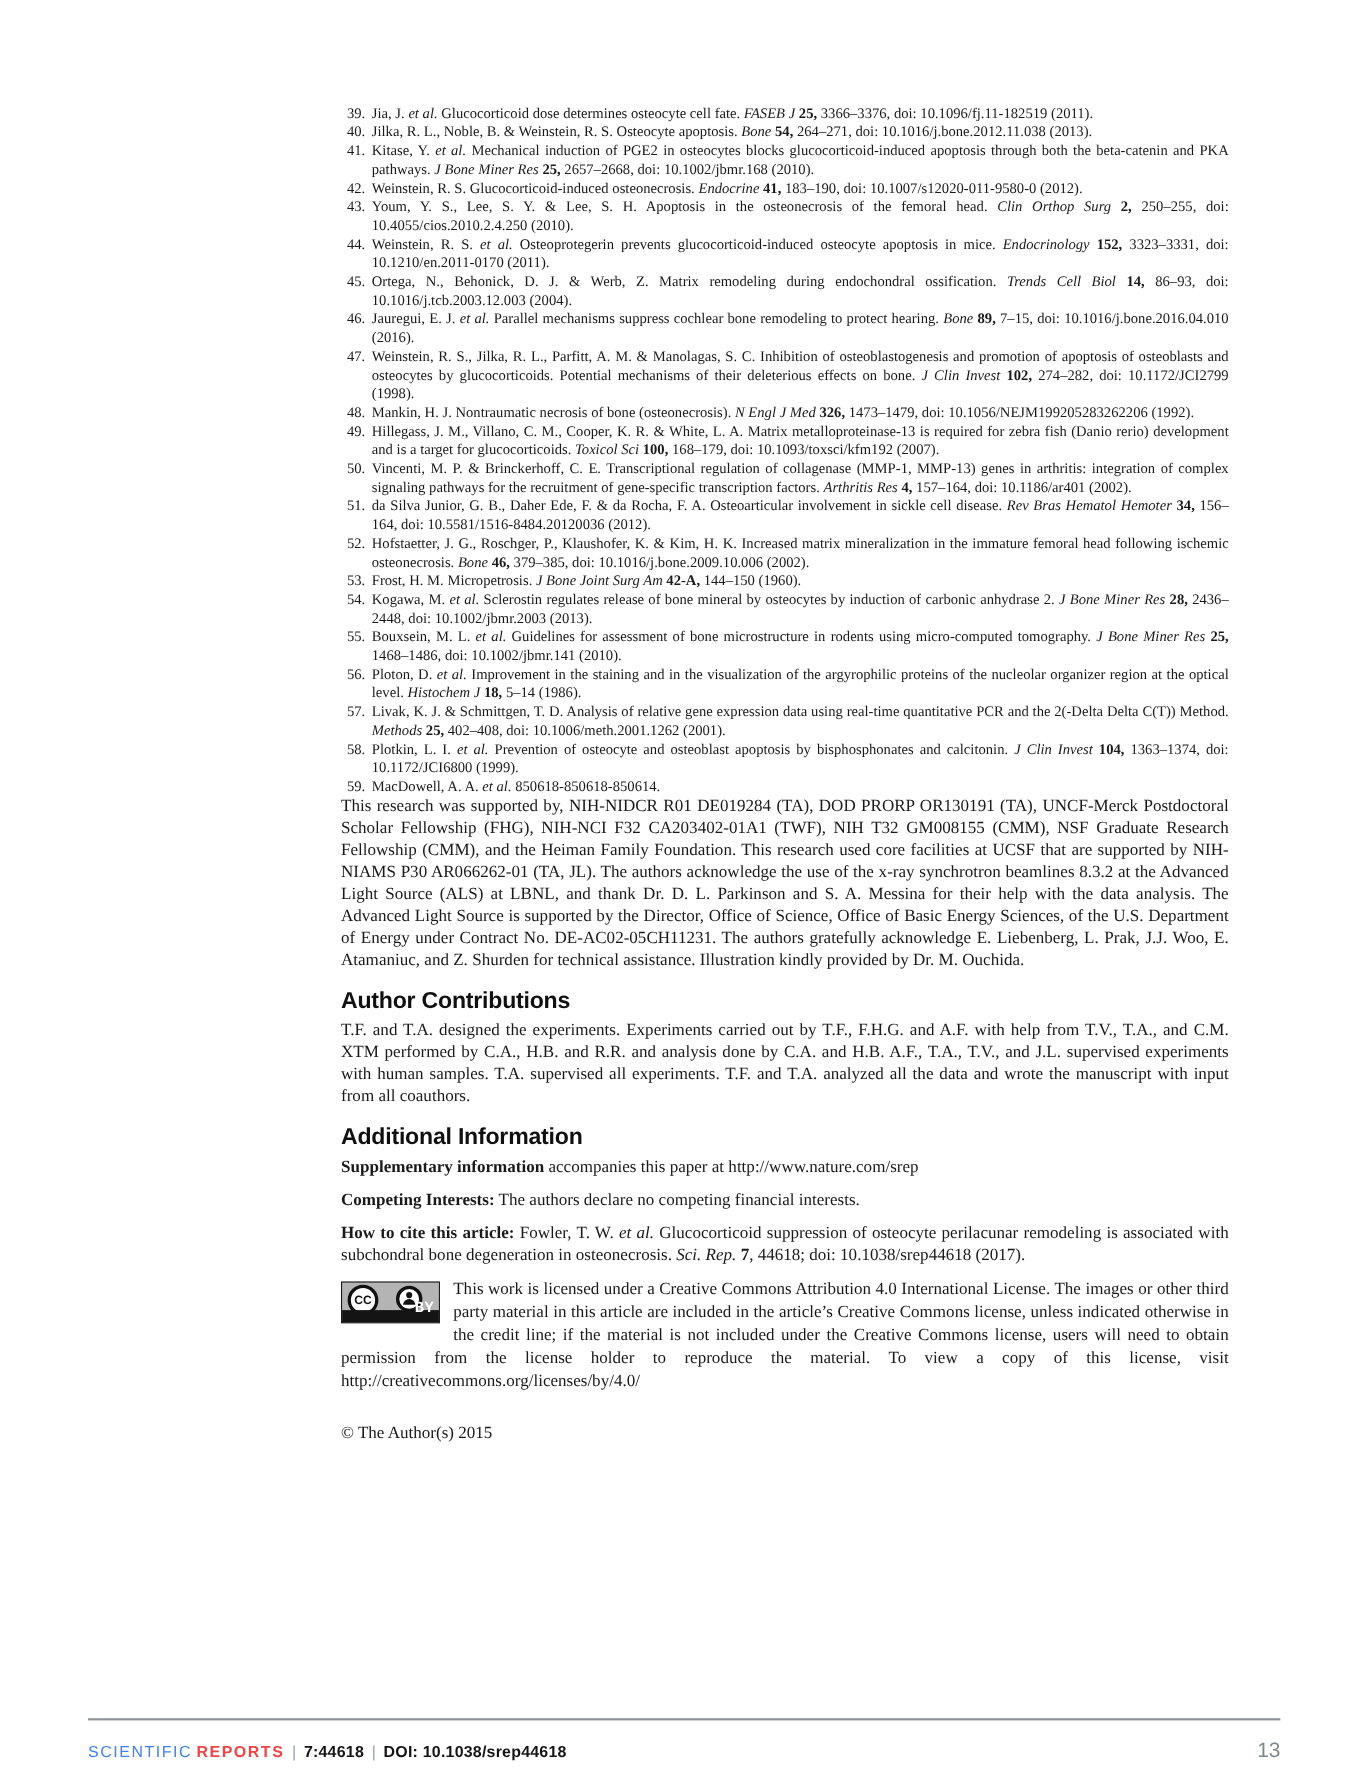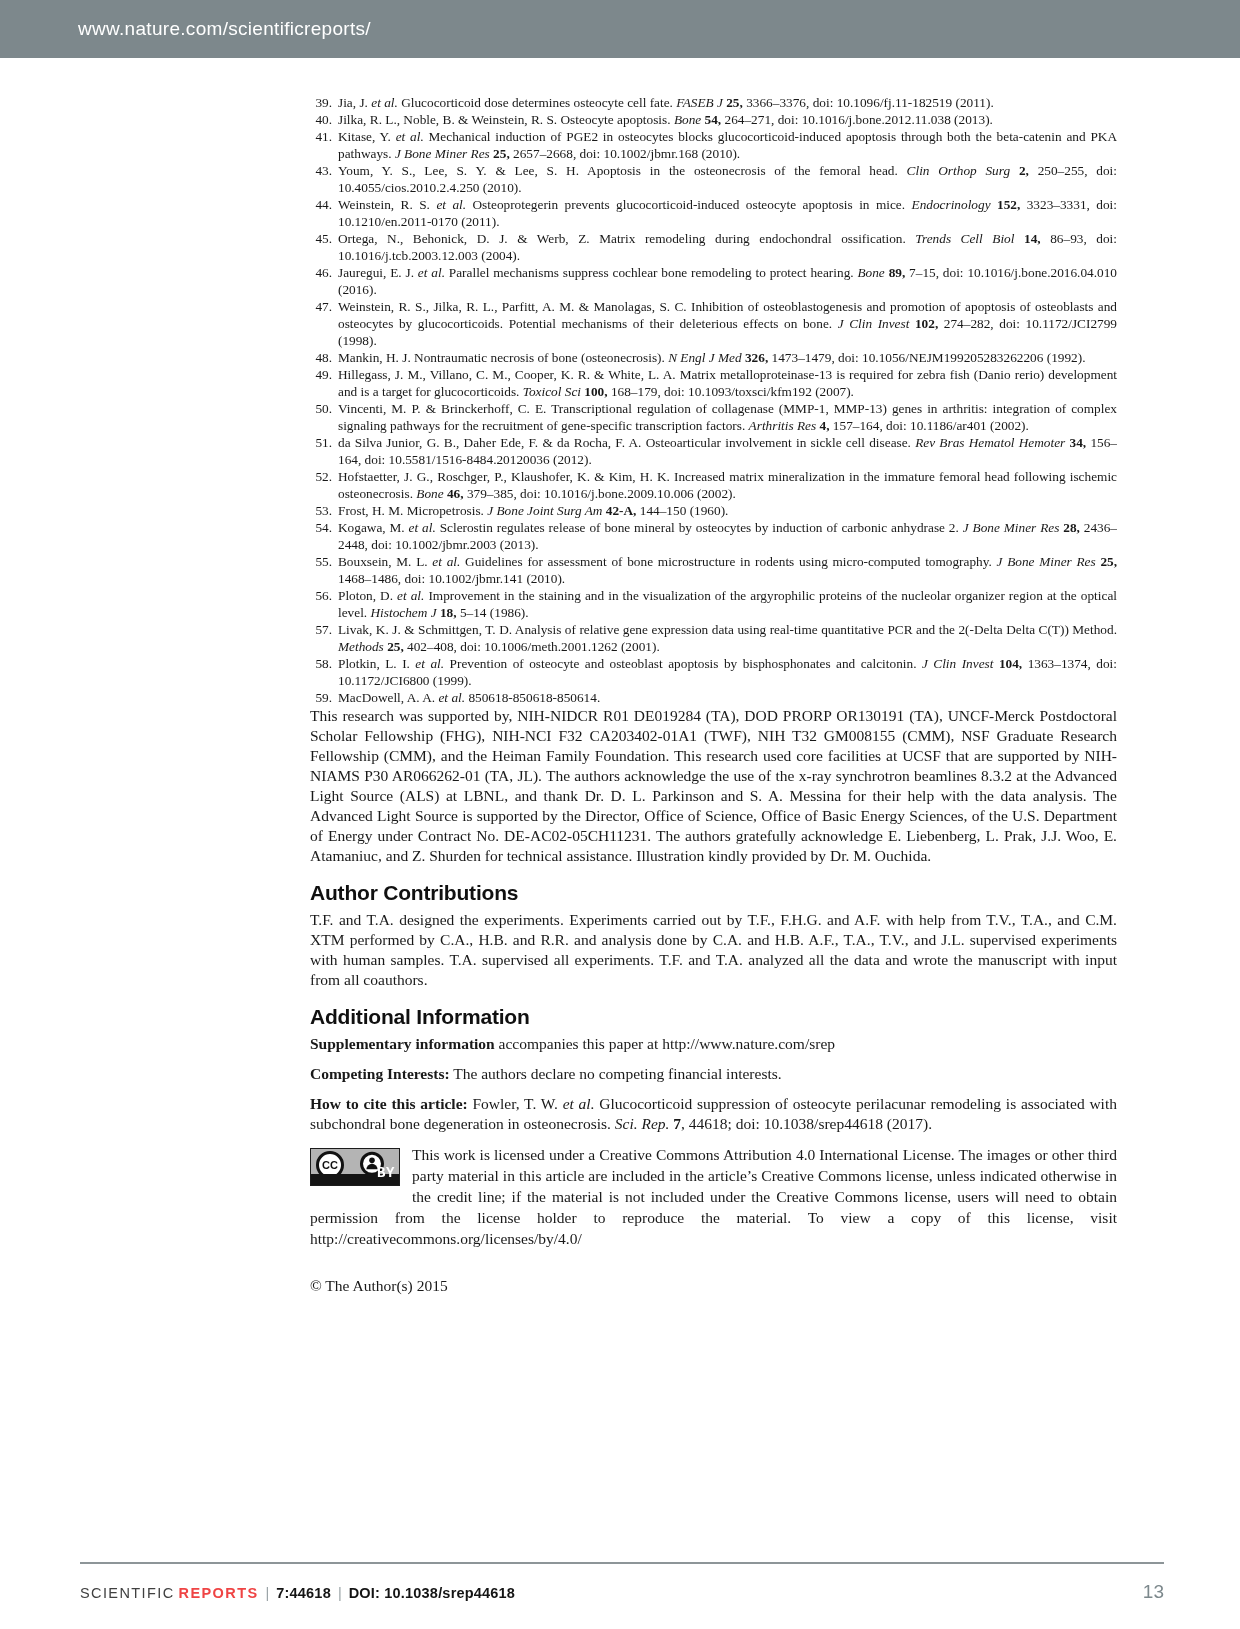--- a/index.html
+++ b/index.html
@@ -41,49 +41,50 @@
       font-family:"Liberation Sans",sans-serif;font-weight:700;font-size:11px;color:#111111;}
   .cc-person{position:absolute;top:2px;left:47px;width:28px;height:28px;}
 
   .copyright{margin-top:28px;font-size:15.5px;}
 
   
   .footer{position:absolute;left:80px;right:76px;top:1562px;border-top:2px solid #8d9598;
       padding-top:17px;font-family:"Liberation Sans",sans-serif;
       display:flex;justify-content:space-between;align-items:baseline;}
   .footer-left{display:flex;align-items:baseline;gap:7px;font-size:14.5px;color:#111111;}
-  .journal-light{color:#404040;letter-spacing:1.4px;}
+  .journal-light{color:#3b82f6;letter-spacing:1.4px;}
   .journal-bold{color:#ef4444;font-weight:700;letter-spacing:1.4px;}
   .f-sep{color:#9aa3a6;}
   .f-num{font-weight:700;color:#141414;letter-spacing:.2px;}
   .page-num{font-size:19px;color:#7c888c;}
 </style>
 </head>
 <body>
 
 <div class="page">
 
-  <div class="topbar">
-    <span class="topbar-url">www.nature.com/scientificreports/</span>
-  </div>
 
   <div class="content">
 
     <div class="refs">
         <div class="ref-row">
           <span class="ref-num">39.</span>
           <span class="ref-text"><span>Jia, J. </span><span class="s-i">et al.</span><span> Glucocorticoid dose determines osteocyte cell fate. </span><span class="s-i">FASEB J</span><span> </span><span class="s-b">25,</span><span> 3366–3376, doi: 10.1096/fj.11-182519 (2011).</span></span>
         </div>
         <div class="ref-row">
           <span class="ref-num">40.</span>
           <span class="ref-text"><span>Jilka, R. L., Noble, B. &amp; Weinstein, R. S. Osteocyte apoptosis. </span><span class="s-i">Bone</span><span> </span><span class="s-b">54,</span><span> 264–271, doi: 10.1016/j.bone.2012.11.038 (2013).</span></span>
         </div>
         <div class="ref-row">
           <span class="ref-num">41.</span>
           <span class="ref-text"><span>Kitase, Y. </span><span class="s-i">et al.</span><span> Mechanical induction of PGE2 in osteocytes blocks glucocorticoid-induced apoptosis through both the beta-catenin and PKA pathways. </span><span class="s-i">J Bone Miner Res</span><span> </span><span class="s-b">25,</span><span> 2657–2668, doi: 10.1002/jbmr.168 (2010).</span></span>
+        </div>
+        <div class="ref-row">
+          <span class="ref-num">42.</span>
+          <span class="ref-text"><span>Weinstein, R. S. Glucocorticoid-induced osteonecrosis. </span><span class="s-i">Endocrine</span><span> </span><span class="s-b">41,</span><span> 183–190, doi: 10.1007/s12020-011-9580-0 (2012).</span></span>
         </div>
         <div class="ref-row">
           <span class="ref-num">43.</span>
           <span class="ref-text"><span>Youm, Y. S., Lee, S. Y. &amp; Lee, S. H. Apoptosis in the osteonecrosis of the femoral head. </span><span class="s-i">Clin Orthop Surg</span><span> </span><span class="s-b">2,</span><span> 250–255, doi: 10.4055/cios.2010.2.4.250 (2010).</span></span>
         </div>
         <div class="ref-row">
           <span class="ref-num">44.</span>
           <span class="ref-text"><span>Weinstein, R. S. </span><span class="s-i">et al.</span><span> Osteoprotegerin prevents glucocorticoid-induced osteocyte apoptosis in mice. </span><span class="s-i">Endocrinology</span><span> </span><span class="s-b">152,</span><span> 3323–3331, doi: 10.1210/en.2011-0170 (2011).</span></span>
         </div>
         <div class="ref-row">

